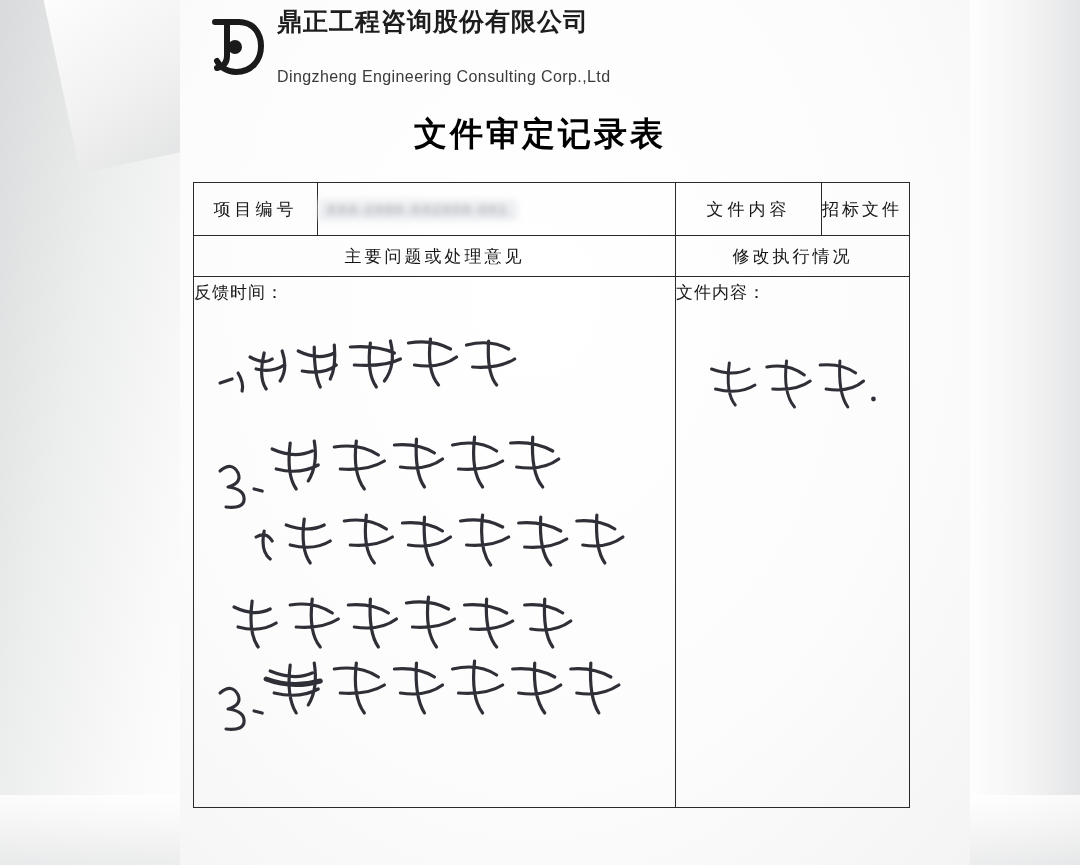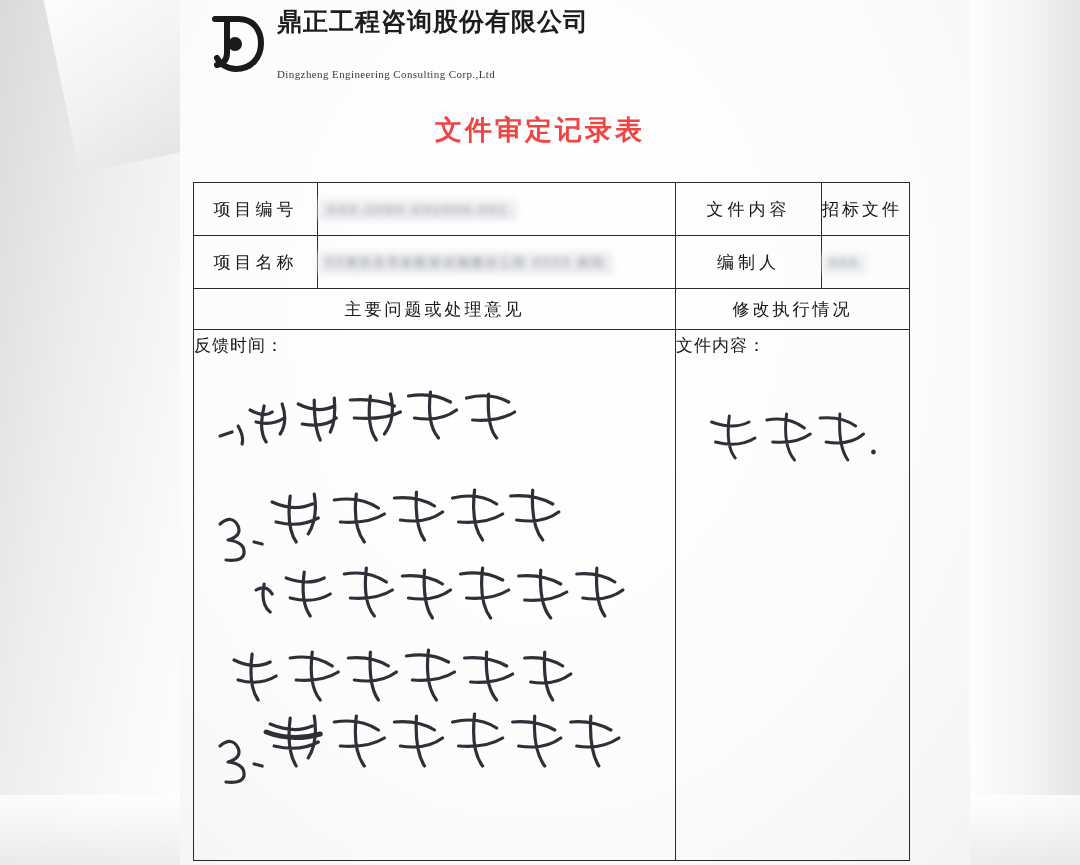--- a/index.html
+++ b/index.html
@@ -74,38 +74,38 @@
   .logo-text { display: flex; flex-direction: column; justify-content: center; gap: 28px; }
   .company-cn {
     font-family: "Liberation Serif", "DejaVu Serif", serif;
     font-weight: bold;
     font-size: 25px;
     letter-spacing: 1px;
     color: #1d1d1d;
     line-height: 1.15;
   }
   .company-en {
-    font-family: Liberation Serif, serif;
-    font-size: 11px;
+    font-family: Liberation Sans, sans-serif;
+    font-size: 16px;
     letter-spacing: .4px;
     color: #3a3a3a;
     margin-top: 3px;
   }
 
   
   .doc-title {
     position: absolute;
     left: 0; top: 112px;
     width: 1080px;
     text-align: center;
     font-family: "Liberation Serif", "DejaVu Serif", serif;
     font-weight: bold;
-    font-size: 27px;
+    font-size: 33px;
     letter-spacing: 3px;
-    color: #ef4444;
+    color: #000000;
   }
 
   
   .form-table {
     position: absolute;
     left: 193px;
     top: 158px;
     width: 716px;
     border-collapse: collapse;
     table-layout: fixed;
@@ -210,30 +210,20 @@
     <col style="width:88px">
   </colgroup>
   <tbody>
     <tr>
       <td class="cell-label">项目编号</td>
       <td class="cell-value">
         <span class="redacted">XXX-2X9X-XX2X0X-0X1</span>
       </td>
       <td class="cell-label">文件内容</td>
       <td class="cell-center">招标文件</td>
-    </tr>
-    <tr>
-      <td class="cell-label">项目名称</td>
-      <td class="cell-value">
-        <span class="redacted small">XX项目及市政配套设施建设工程 XXXX 标段</span>
-      </td>
-      <td class="cell-label">编制人</td>
-      <td class="cell-center">
-        <span class="redacted small">XXX</span>
-      </td>
     </tr>
     <tr>
       <td class="section-head" colspan="2">主要问题或处理意见</td>
       <td class="section-head" colspan="2">修改执行情况</td>
     </tr>
     <tr>
       <td class="cell-timestamp" colspan="2">反馈时间：</td>
       <td class="cell-timestamp" colspan="2">文件内容：</td>
     </tr>
     <tr>

